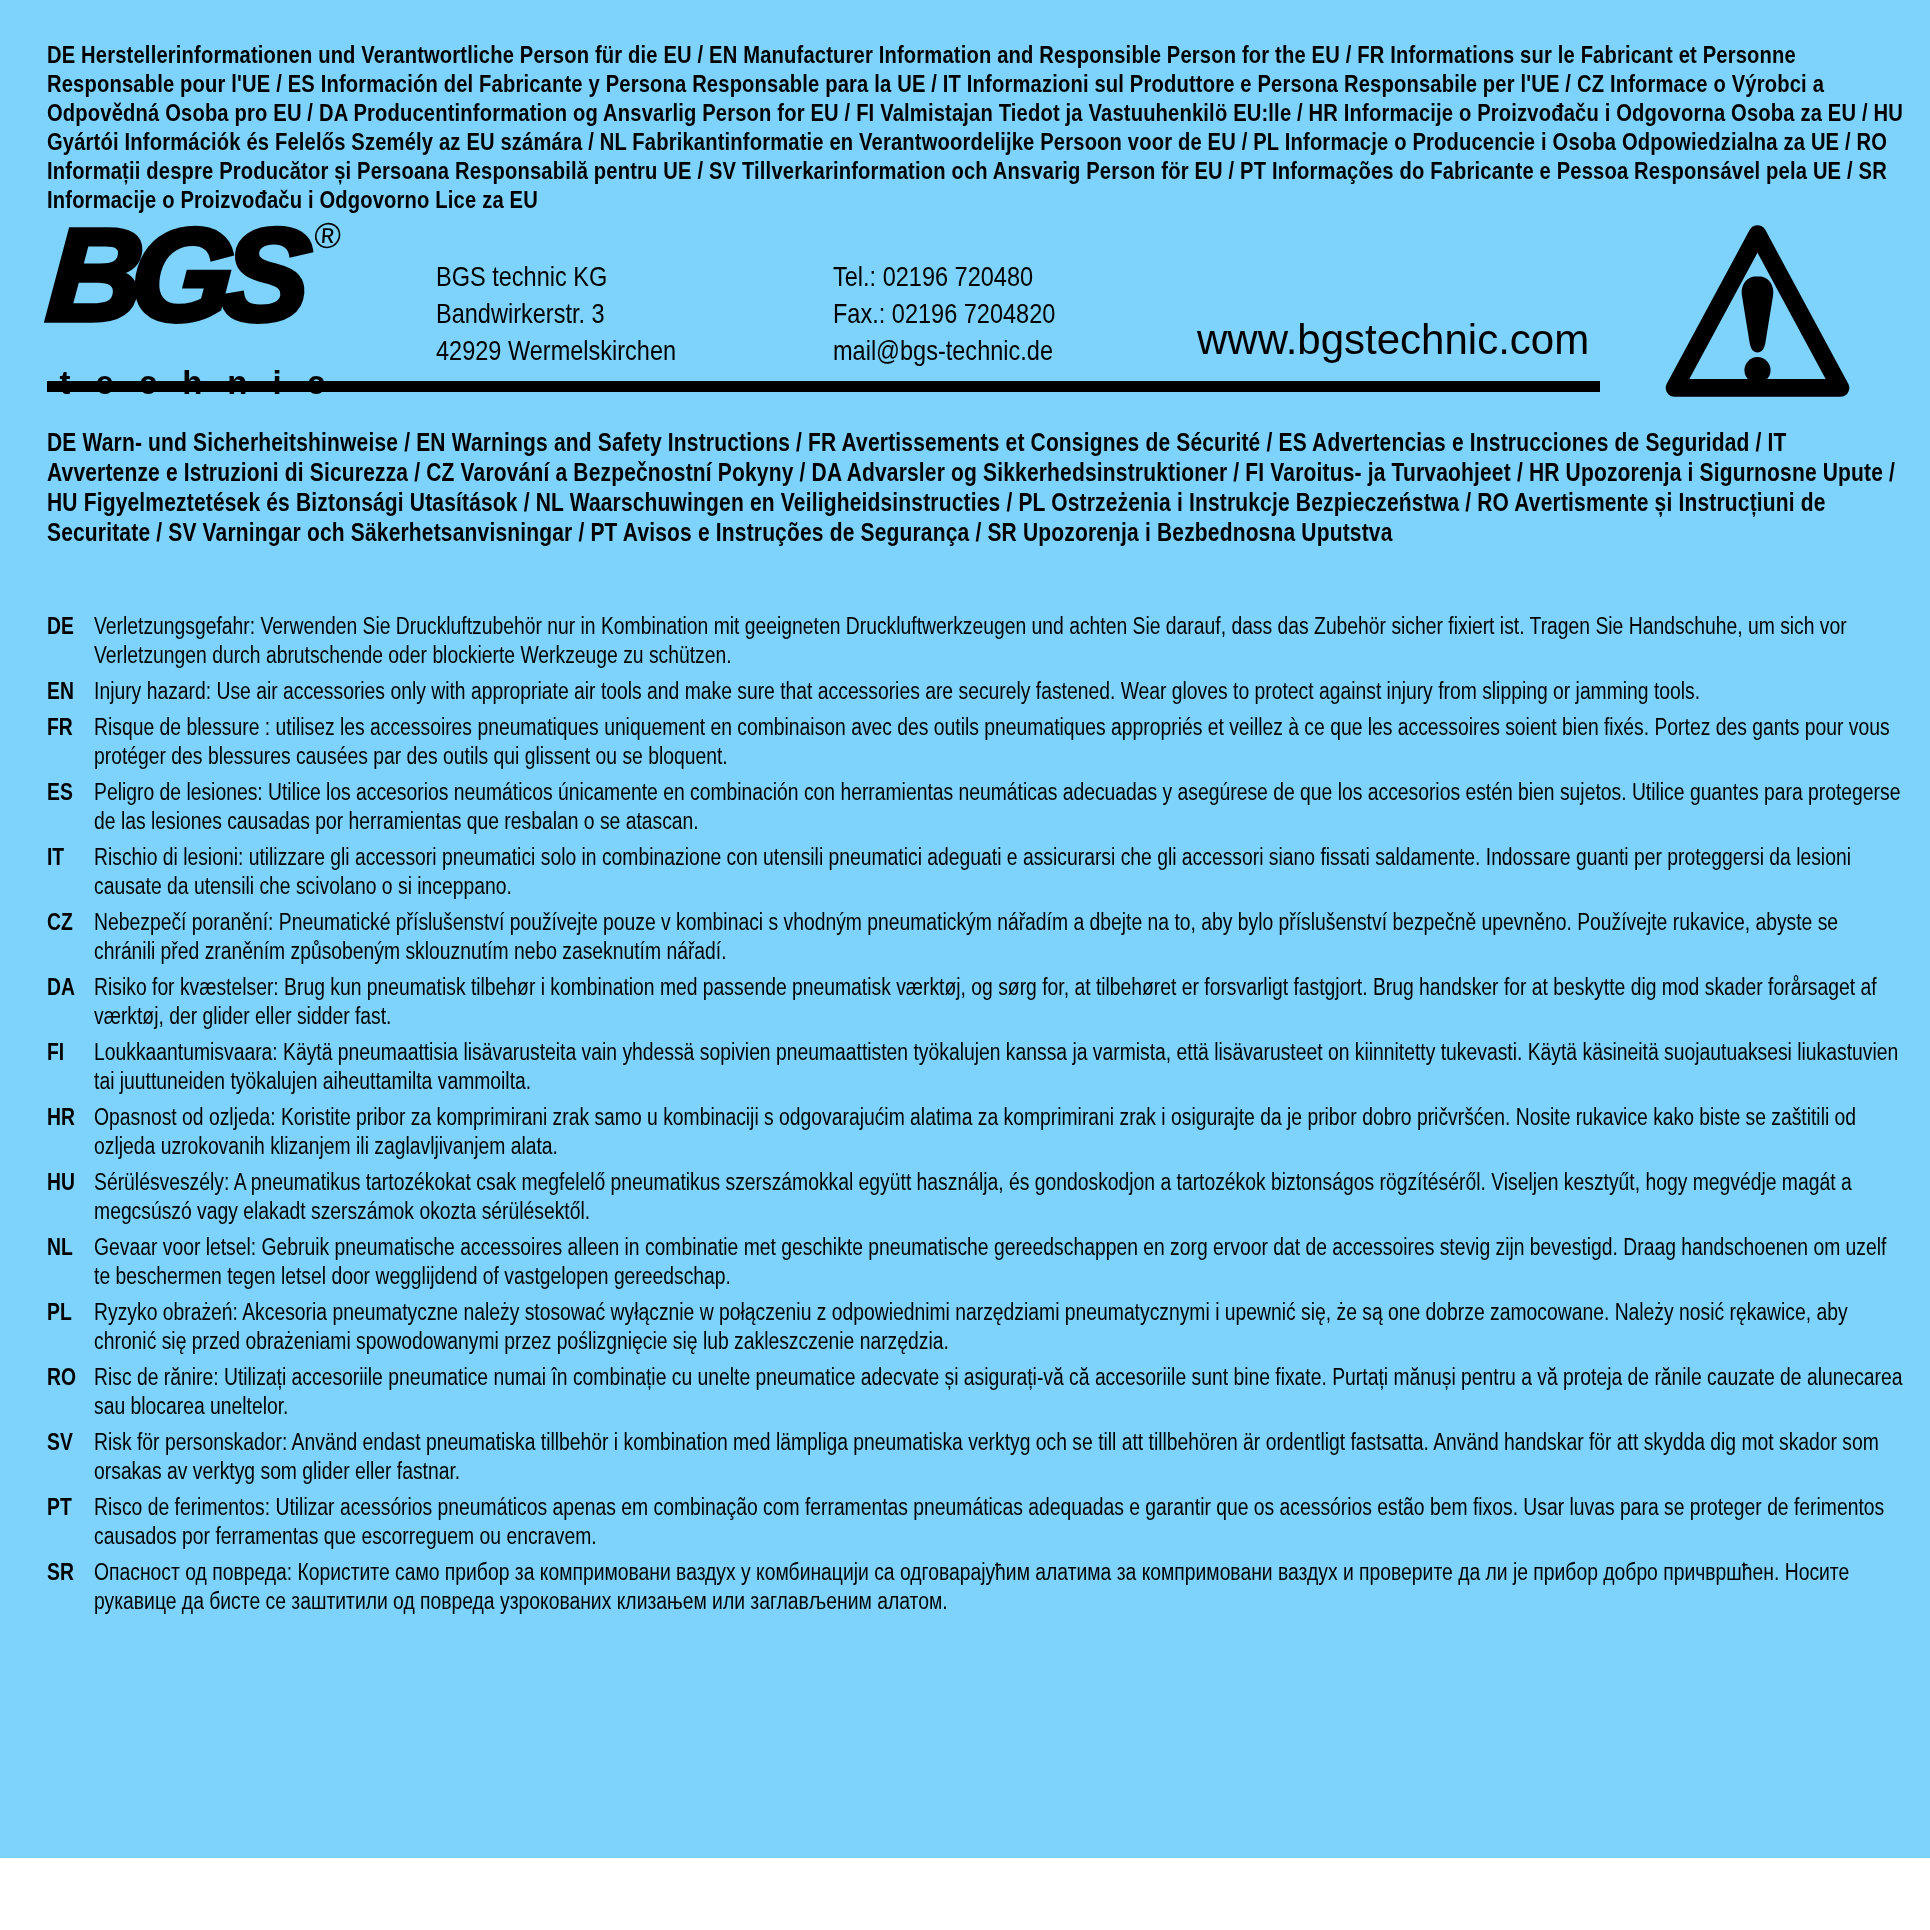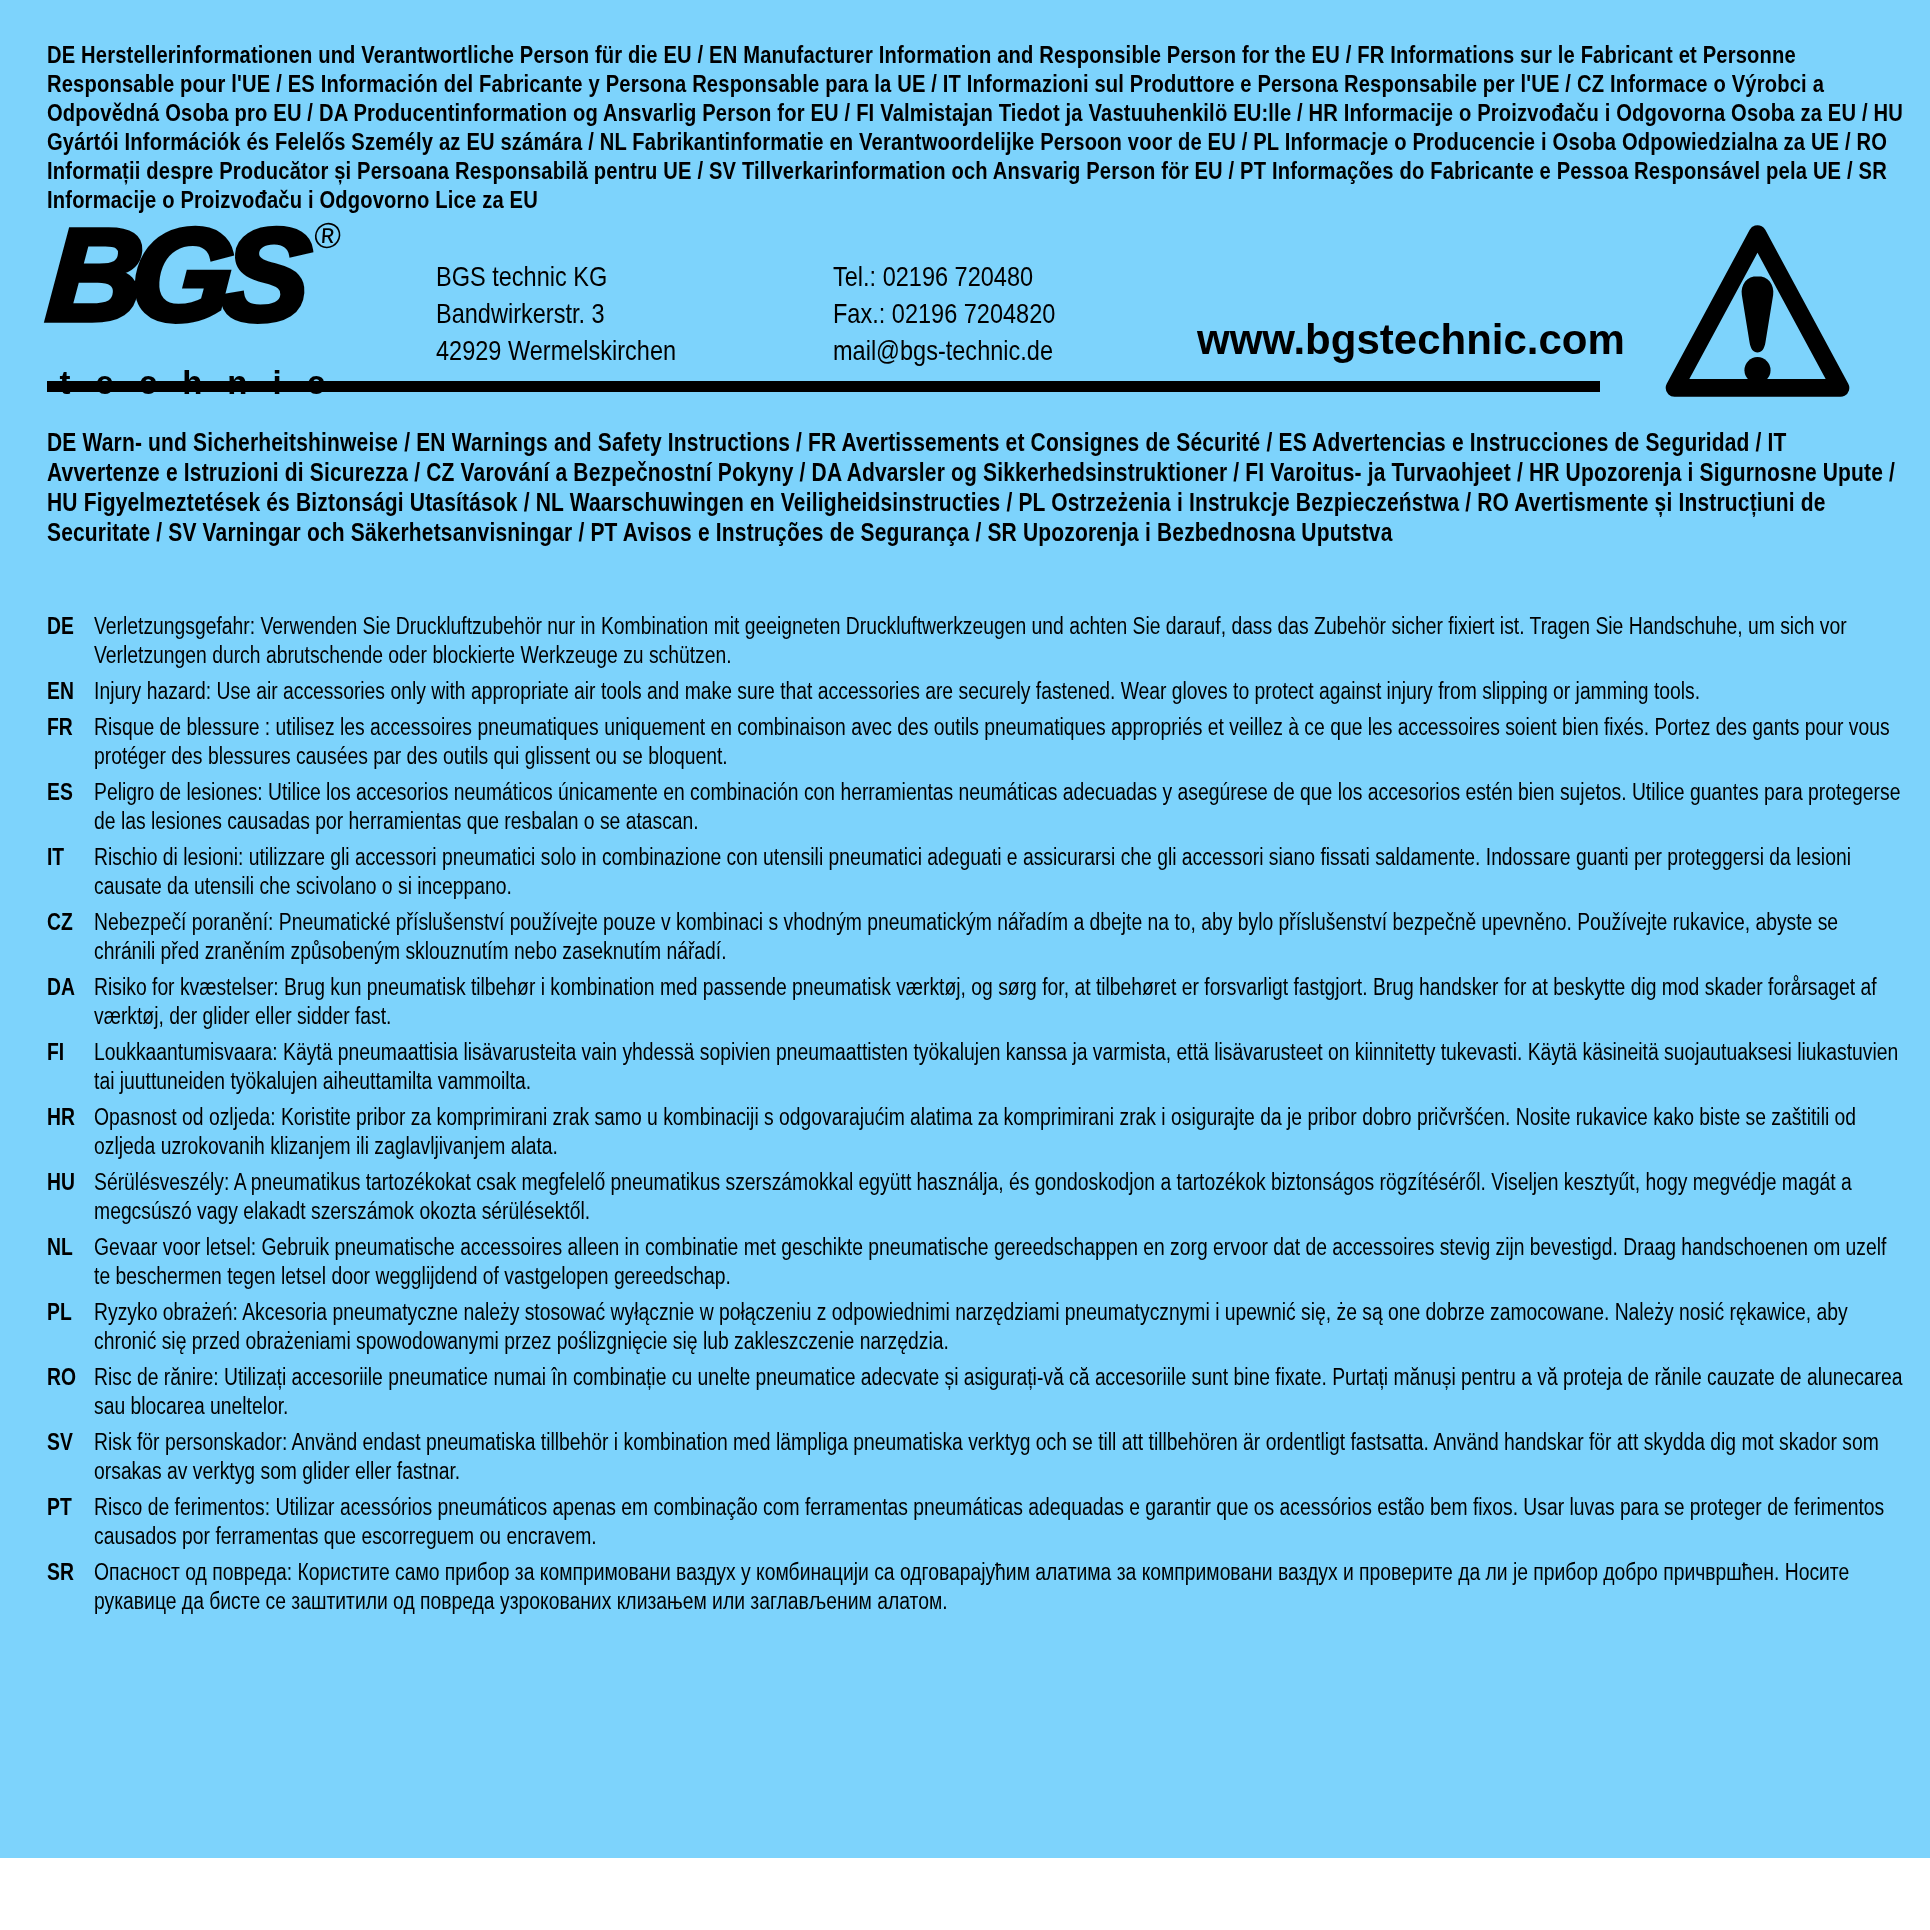--- a/index.html
+++ b/index.html
@@ -47,21 +47,21 @@
     font-size:33px;line-height:33px;
     letter-spacing:25px;
     padding-left:12.5px;
     margin-top:0px;
     white-space:nowrap;
   }
   .addr-col{position:absolute;left:389px;top:31px;font-size:28px;line-height:37px;white-space:nowrap;}
   .tel-col{position:absolute;left:786px;top:31px;font-size:28px;line-height:37px;white-space:nowrap;}
   .www{
     position:absolute;left:1150px;top:89px;
-    font-weight:bold;font-size:42px;letter-spacing:0px;white-space:nowrap;
+    font-weight:normal;font-size:42px;letter-spacing:0px;white-space:nowrap;
   }
   .triangle{position:absolute;left:1617px;top:-6.2px;}
 
   .rule{position:absolute;left:47px;top:381px;width:1553px;height:11px;background:#000;}
 
   
   .warnings{top:612px;}
   .warning-item{display:flex;margin-bottom:7px;font-size:23px;line-height:29px;}
   .warning-code{flex:0 0 56px;font-weight:bold;}
   .warning-text{flex:1;}

